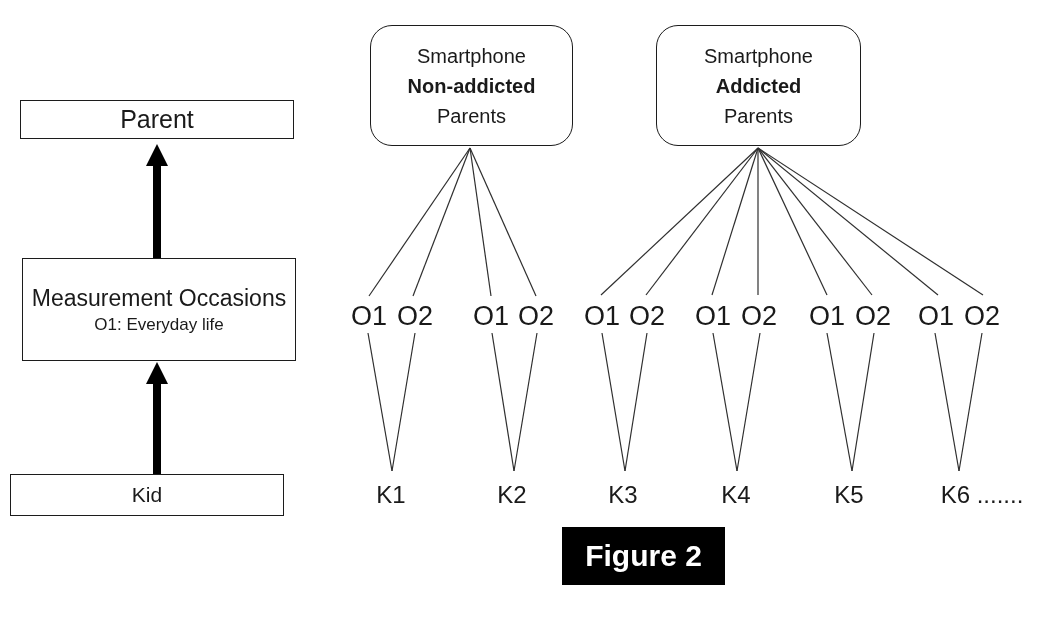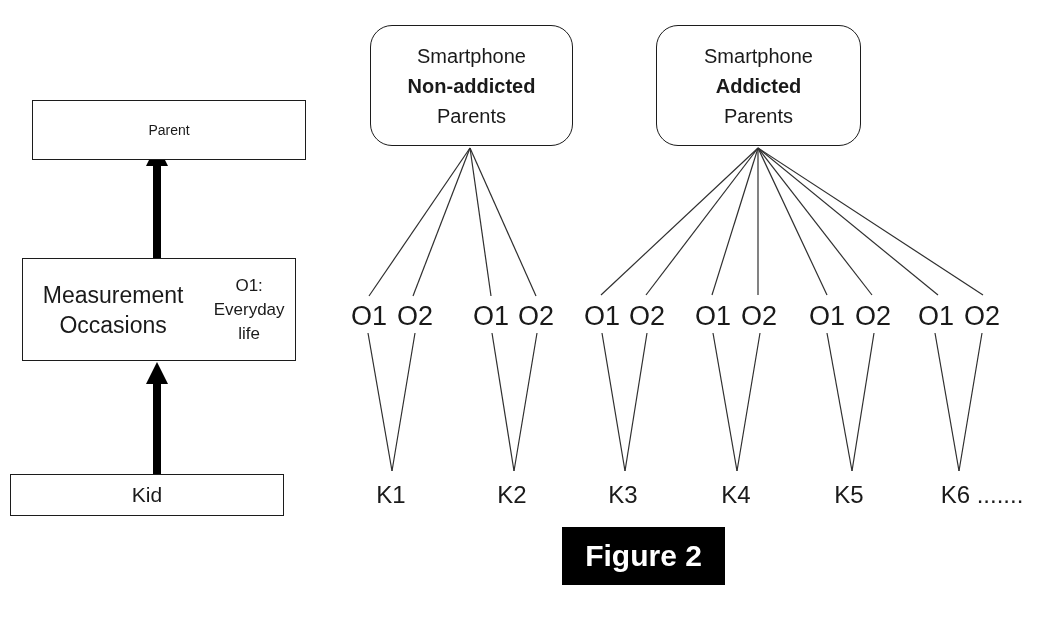--- a/index.html
+++ b/index.html
@@ -21,24 +21,25 @@
   .box {
     position: absolute;
     border: 1.6px solid #1c1c1c;
     background: #ffffff;
     display: flex;
     align-items: center;
     justify-content: center;
     box-sizing: border-box;
     text-align: center;
   }
-  .parent-box  { left: 32px; top: 100px; width: 274px; height: 60px; font-size: 14px; }
+  .parent-box  { left: 20px; top: 100px; width: 274px; height: 39px; font-size: 25px; }
   .kid-box     { left: 10px; top: 474px; width: 274px; height: 42px; font-size: 21px; }
   .mo-box {
     left: 22px; top: 258px; width: 274px; height: 103px;
+    flex-direction: column;
     justify-content: center;
     padding: 4px 0;
   }
   .mo-title { font-size: 23px; line-height: 30px; }
   .mo-sub   { font-size: 17px; line-height: 24px; }
   .group-box {
     position: absolute;
     border: 1.6px solid #1c1c1c;
     border-radius: 22px;
     background: #ffffff;

